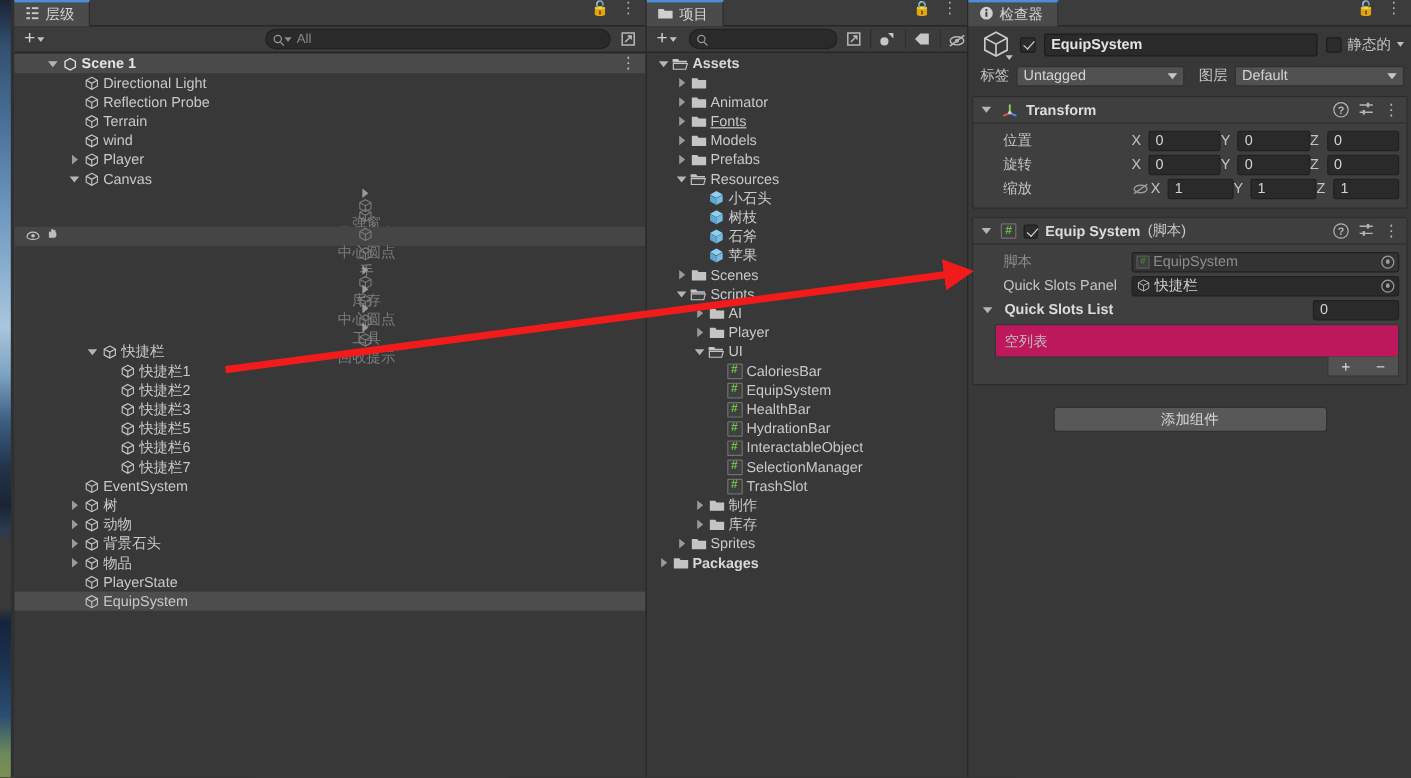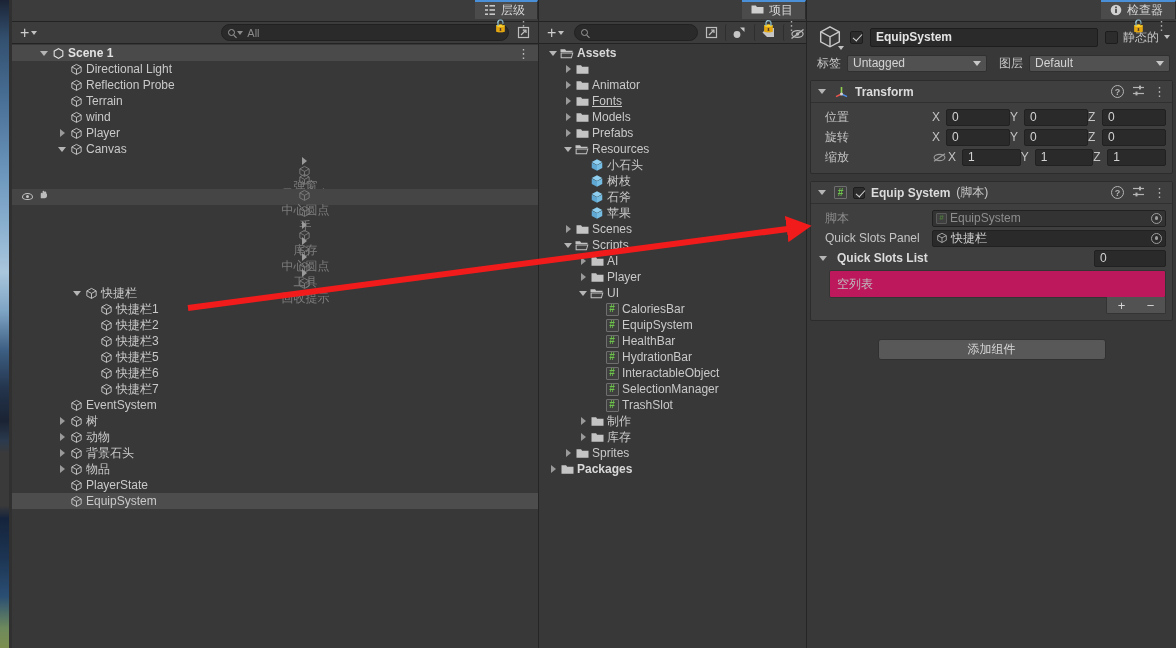--- a/index.html
+++ b/index.html
@@ -26,21 +26,21 @@
   .scene-sliver .gutter {
     position: absolute; right: 0; top: 0; width: 3px; height: 100%;
     background: #303030;
   }
 
   
   .panel { position: absolute; background: #383838; }
   .panel-tabbar {
     height: 22px; background: #3c3c3c;
     border-bottom: 1px solid #232323;
-    display: flex; align-items: flex-end; position: relative; flex-direction: column;
+    display: flex; align-items: flex-start; position: relative;
   }
   .tab {
     display: flex; align-items: center; gap: 5px;
     padding: 0 12px 0 9px; height: 22px;
     background: #4b4b4b;
     border-top: 2px solid #4a90d9;
     font-size: 12px; color: #d6d6d6;
     border-right: 1px solid #2c2c2c;
   }
   .tab-icons {
@@ -193,20 +193,21 @@
     align-items: center; justify-content: center; font-weight: bold;
   }
   .comp-body { padding: 4px 6px 6px 6px; }
 
   .prop-row {
     display: flex; align-items: center; height: 20px; gap: 0;
   }
   .prop-name {
     width: 115px; flex: none; color: #c4c4c4; font-size: 12px;
     padding-left: 8px;
+    margin-left: 11px;
   }
   .axis-wrap { display: flex; align-items: center; flex: 1; gap: 0; }
   .axis {
     display: flex; align-items: center; flex: 1; gap: 4px;
   }
   .axis-lbl { color: #c4c4c4; font-size: 12px; width: 10px; }
   .num-field {
     flex: 1; height: 17px; background: #2a2a2a;
     border: 1px solid #212121; border-radius: 2px;
     display: flex; align-items: center; padding: 0 5px;

